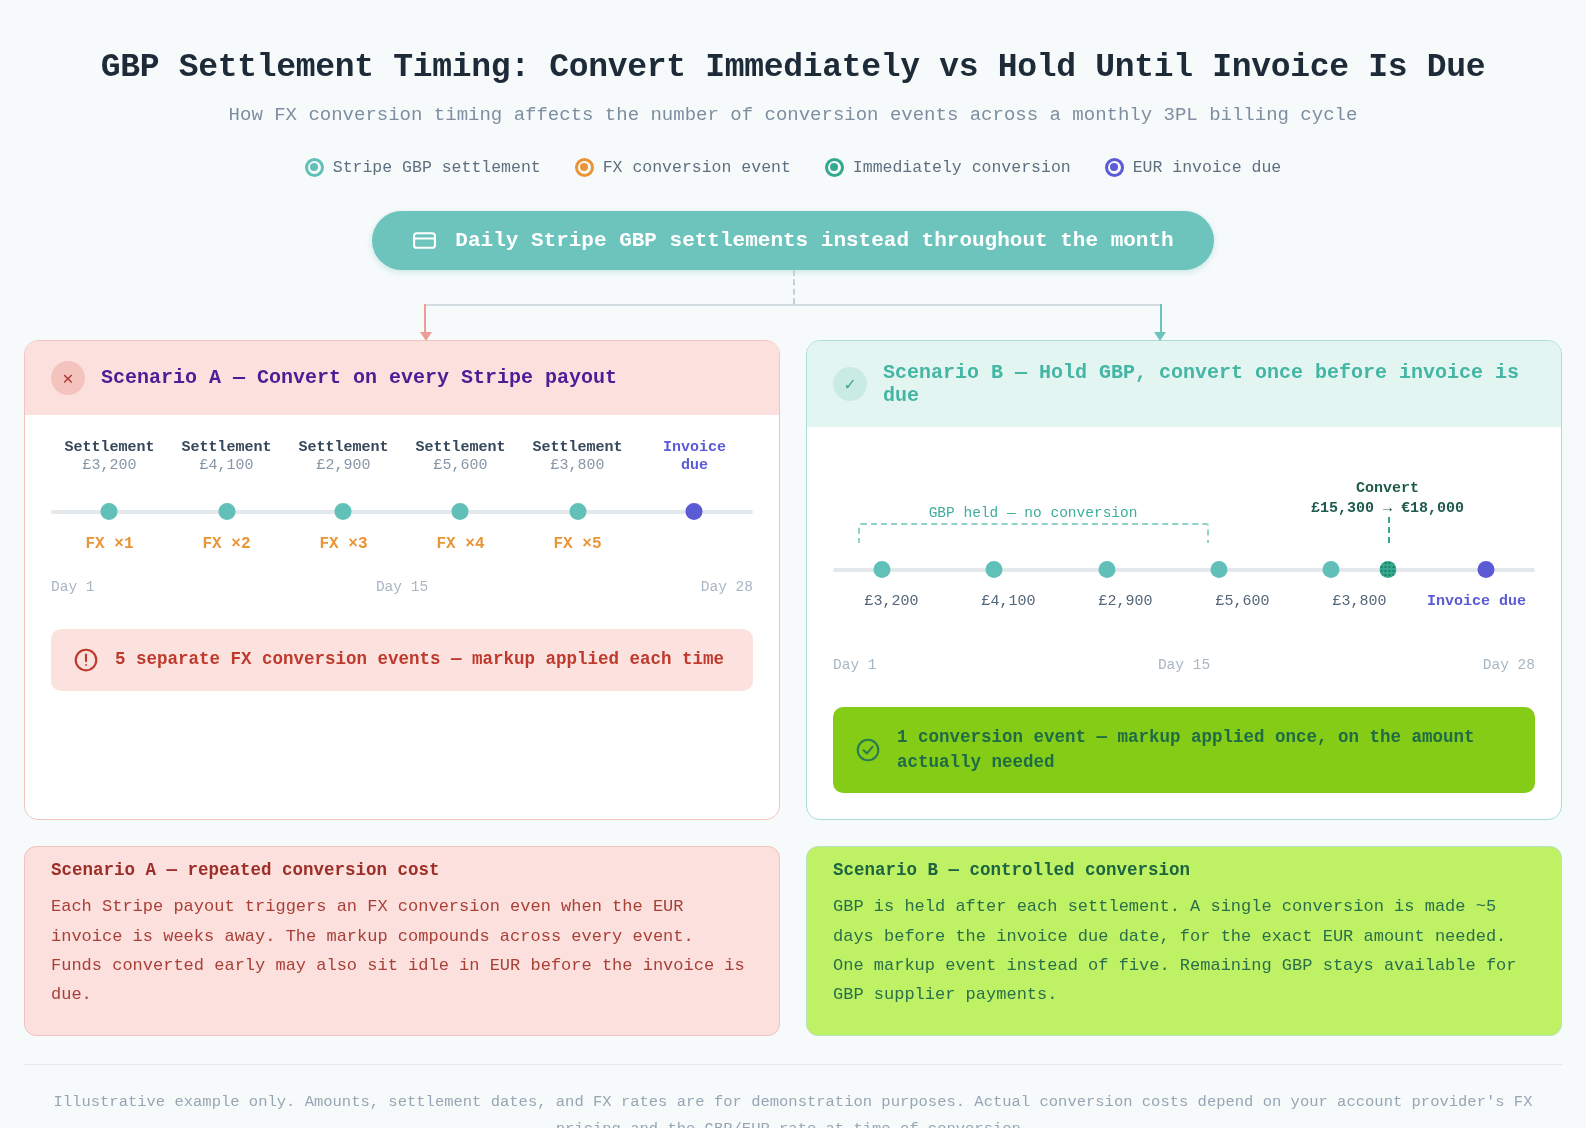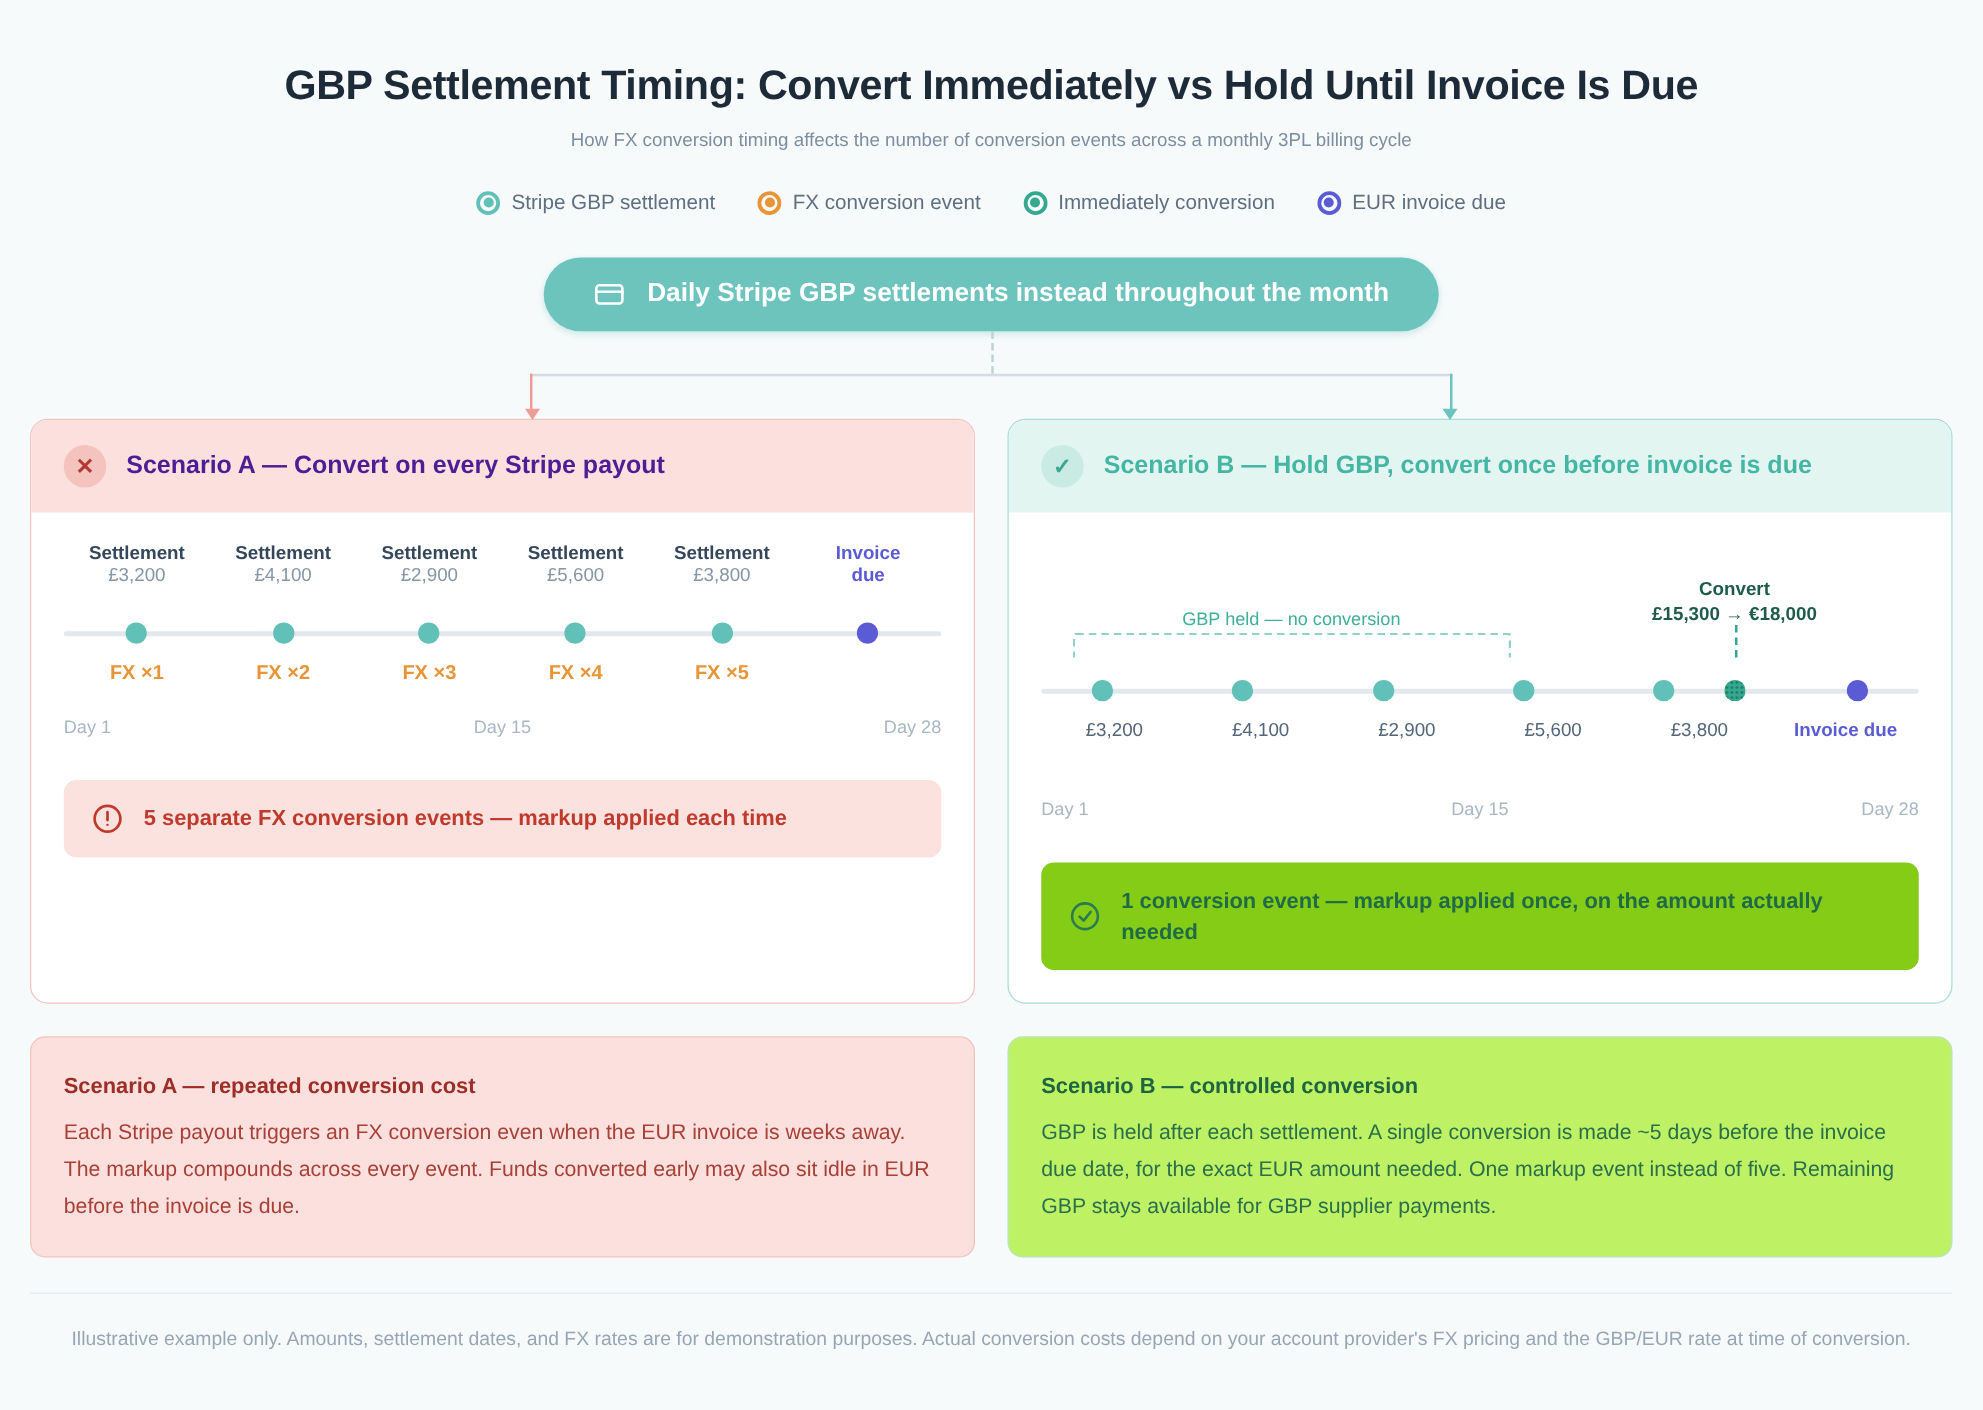--- a/index.html
+++ b/index.html
@@ -3,35 +3,35 @@
 <meta charset="utf-8">
 <style>
   * { box-sizing: border-box; margin: 0; padding: 0; }
   body {
     width: 1586px; height: 1128px;
     background: #f7fafb;
     font-family: "Liberation Sans", sans-serif;
     color: #22313f;
     overflow: hidden;
   }
-  .page { width: 1586px; height: 947px; position: relative; padding: 0 24px; }
+  .page { width: 1586px; height: 947px; position: relative; padding: 0 24px; font-family: Liberation Mono, monospace; }
 
   
   .title {
     text-align: center;
     font-size: 33px;
     font-weight: bold;
     color: #1d2a38;
     letter-spacing: -0.3px;
     padding-top: 48px;
     line-height: 1.2;
   }
   .subtitle {
     text-align: center;
-    font-size: 15px;
+    font-size: 19px;
     color: #7d8ea0;
     margin-top: 16px;
   }
 
   
   .legend {
     display: flex; justify-content: center; align-items: center;
     gap: 34px; margin-top: 32px;
   }
   .legend-item { display: flex; align-items: center; gap: 9px; }
@@ -178,21 +178,21 @@
   }
   .callout-a { background: #fbe2de; }
   .callout-b { background: #84cc16; }
   .callout-text { font-size: 17.5px; font-weight: bold; line-height: 1.45; }
   .callout-a .callout-text { color: #bf3a2d; }
   .callout-b .callout-text { color: #1f6b47; }
   .callout svg { flex: none; display: block; }
 
   
   .explains { display: flex; gap: 26px; margin-top: 26px; }
-  .explain { flex: 1; border-radius: 12px; padding: 28px 26px 26px; }
+  .explain { flex: 1; border-radius: 12px; padding: 13px 26px 26px; }
   .explain-a { background: #fbe0dd; border: 1.5px solid #f2c3bd; }
   .explain-b { background: #bef264; border: 1.5px solid #b6e3bf; }
   .explain h3 { font-size: 17.5px; font-weight: bold; margin-bottom: 12px; }
   .explain-a h3 { color: #9d2d27; }
   .explain-b h3 { color: #1d6540; }
   .explain p { font-size: 17px; line-height: 1.72; }
   .explain-a p { color: #a84038; }
   .explain-b p { color: #2a6f4c; }
 
   

